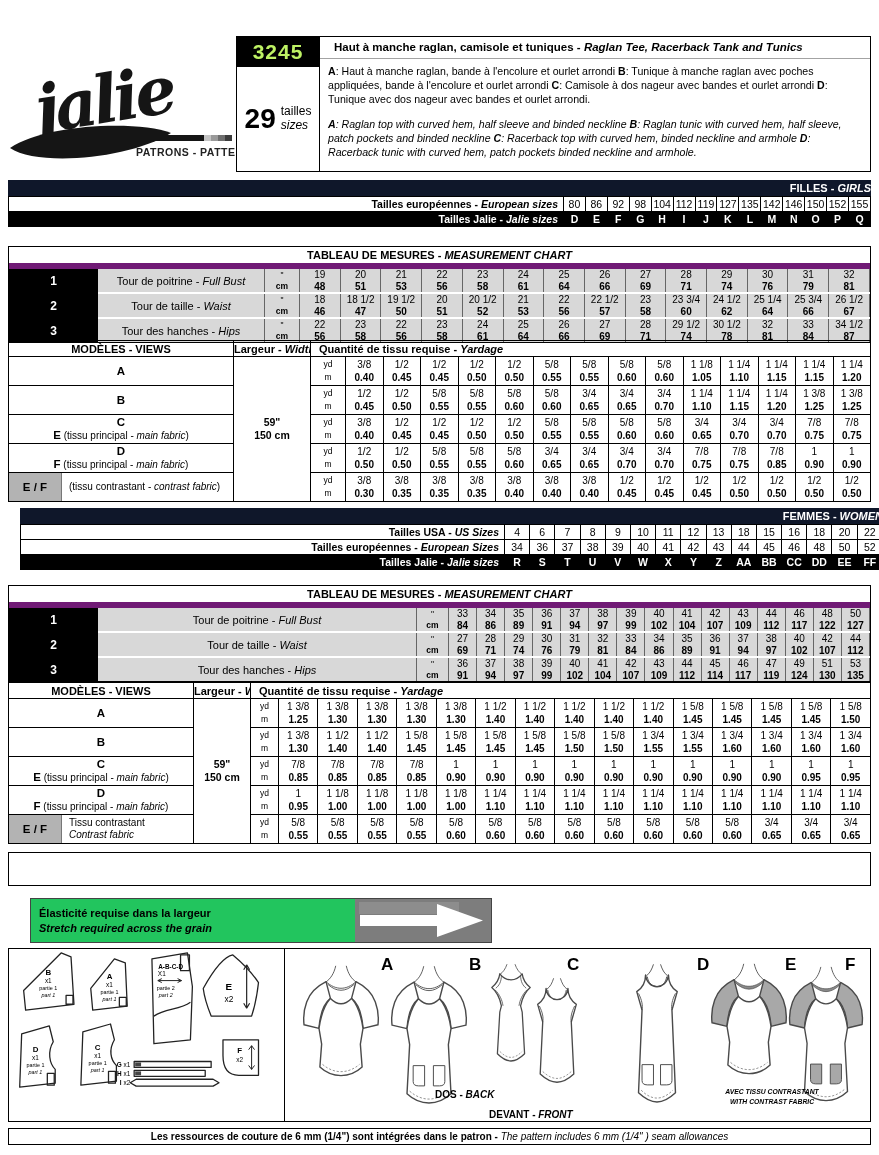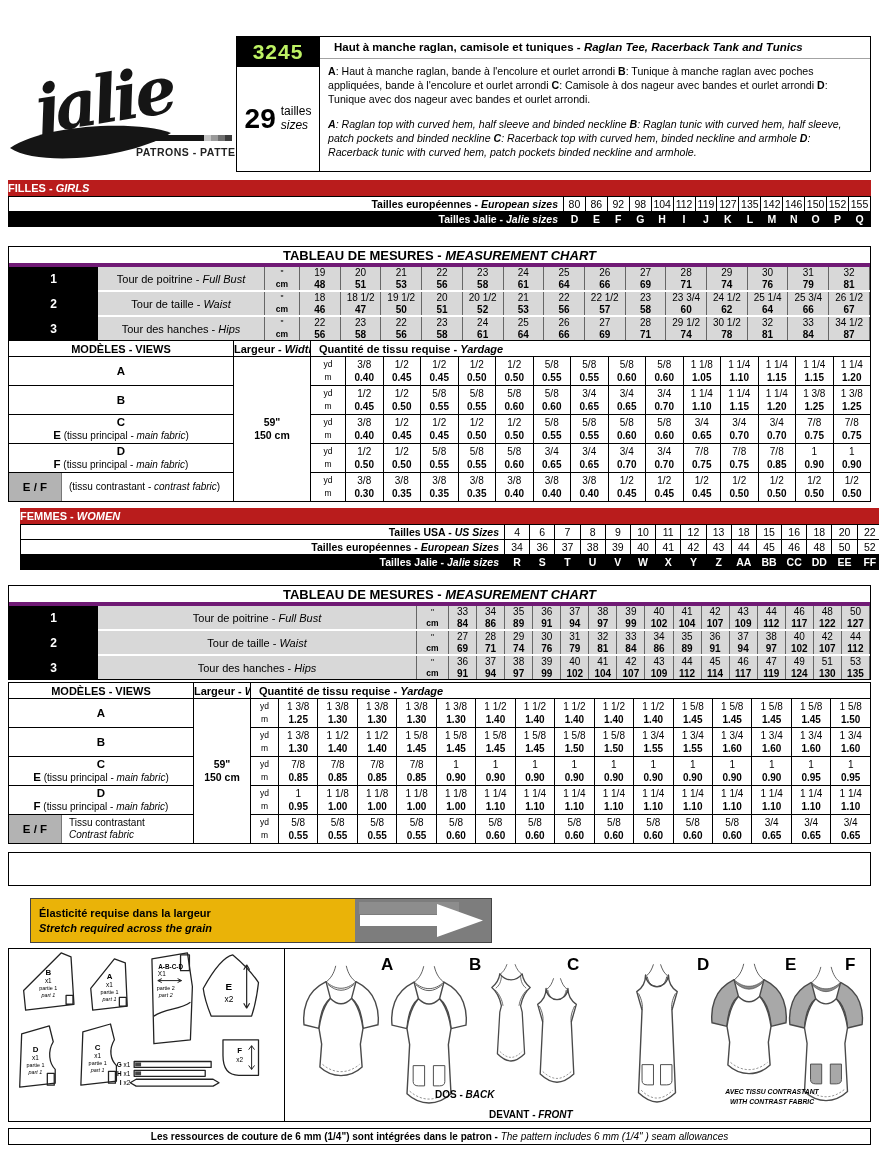--- a/index.html
+++ b/index.html
@@ -17,26 +17,26 @@
   .sizescount .n{font-size:28px;font-weight:bold}
   .sizewords{font-size:12px;line-height:1.15}
   .sizewords .en{font-style:italic}
   .descbox{flex:1;border:1px solid #000;border-left:none;box-sizing:border-box}
   .desc-title{height:21px;border-bottom:1px solid #a3a3a3;font-weight:bold;font-size:11.5px;line-height:21px;padding:0 14px}
   .desc-title i{font-weight:bold}
   .desc-body{padding:5px 8px 0;font-size:10.6px;line-height:1.34}
   .desc-en{font-style:italic;margin-top:10px}
 
   
-  .secbar{height:16px;background:#b91c1c;color:#fff;font-weight:bold;font-size:11px;text-align:left;line-height:16px}
+  .secbar{height:16px;background:#0f172a;color:#fff;font-weight:bold;font-size:11px;text-align:right;line-height:16px}
   .sztab td{border:1px solid #000;height:14px;font-size:10.5px;text-align:center}
   .slbl{text-align:right !important;font-weight:bold;padding-right:5px !important}
   .brow td{background:#000;color:#fff;font-weight:bold;border-color:#000}
   .measwrap{border:1px solid #000}
-  .meastitle{height:16px;font-weight:bold;font-size:13px;text-align:center;line-height:17px;background:#fff;border-bottom:4px solid #701a75}
+  .meastitle{height:16px;font-weight:bold;font-size:11px;text-align:center;line-height:17px;background:#fff;border-bottom:6px solid #701a75}
   .meastab td{background:#d8d8d8;border-left:1px solid #666;border-right:1px solid #666;border-top:2px solid #fff;height:23px;text-align:center;vertical-align:middle}
   .meastab tr:first-child td{border-top:none}
   .mnum{background:#000 !important;color:#fff;font-weight:bold;font-size:12px;border-color:#000 !important}
   .mlbl{font-weight:normal;font-size:11px}
   .munit div{font-size:8.5px;line-height:11px}
   .bcm{font-weight:bold}
   .mval div{font-size:10px;line-height:11.5px}
   .cmv{font-weight:bold}
   .viewstab td{border:1px solid #000;text-align:center;vertical-align:middle}
   .viewstab tr{height:29px}
@@ -53,21 +53,21 @@
   .efbadge{width:52px;background:#b3b3b3;display:flex;align-items:center;justify-content:center;font-weight:bold;font-size:11.5px;border-right:1px solid #777}
   .eftxt{flex:1;display:flex;flex-direction:column;justify-content:center;font-size:10px;line-height:12px}
   .eftxt div{text-align:left;padding-left:7px}
 
   
   #fabric{left:8px;top:852px;width:863px;height:34px;border:1px solid #000;box-sizing:border-box;display:flex;font-size:10.5px}
   .fab-l{width:152px;text-align:right;padding-top:3px;line-height:1.32;font-weight:bold}
   .fab-l .en{font-style:italic}
   .fab-t{flex:1;padding:3px 0 0 10px;line-height:1.32}
   .fab-t .en{font-style:italic}
-  #stretch{left:30px;top:898px;width:462px;height:45px;border:1px solid #444;box-sizing:border-box;display:flex;background:#eab308}
+  #stretch{left:30px;top:898px;width:462px;height:45px;border:1px solid #444;box-sizing:border-box;display:flex;background:#22c55e}
   .st-txt{flex:1;padding:7px 0 0 8px;font-weight:bold;font-size:11px;line-height:1.35}
   .st-txt .en{font-style:italic}
   .st-arrow{width:136px;height:100%}
 
   
   #bottom{left:8px;top:948px;width:863px;height:174px;display:flex}
   .pieces-box{width:277px;border:1px solid #000;box-sizing:border-box}
   .pieces-head{height:21px;background:#000;color:#fff;font-weight:bold;text-align:center;font-size:12px;line-height:21px}
   .garments-box{flex:1;border:1px solid #000;border-left:none;box-sizing:border-box;position:relative}
   .glet{position:absolute;font-weight:bold;font-size:17px}

